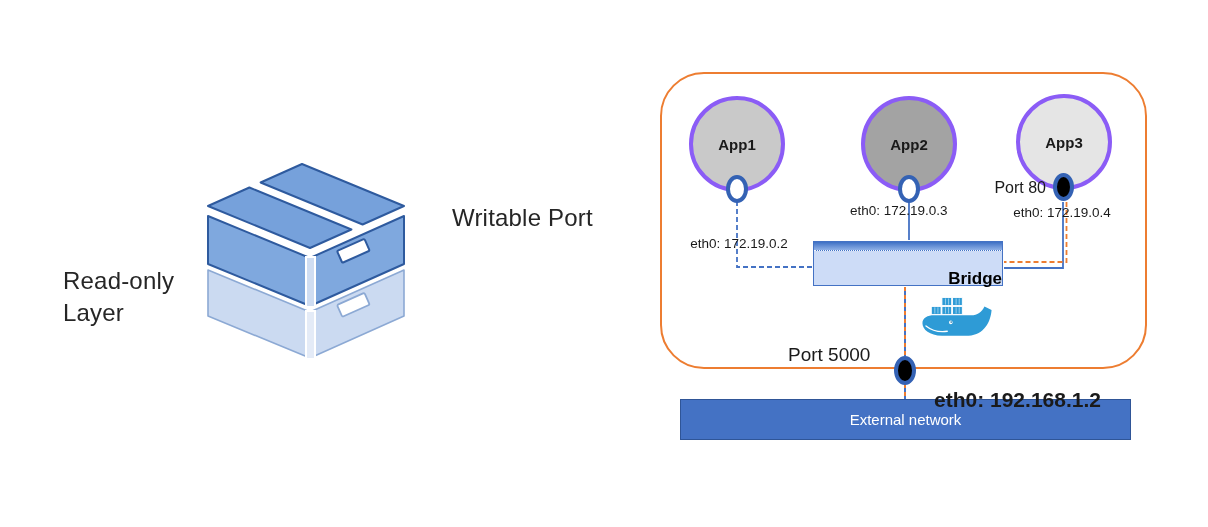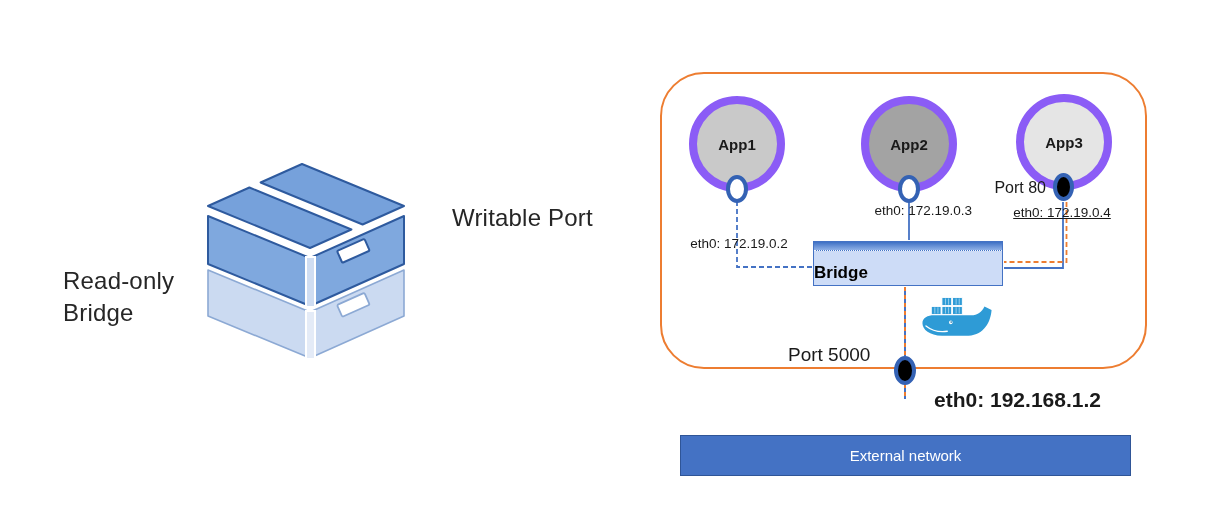--- a/index.html
+++ b/index.html
@@ -14,49 +14,49 @@
 
   
   .host-box{position:absolute;left:660px;top:72px;width:487px;height:297px;
     border:2px solid #ED7D31;border-radius:44px;box-sizing:border-box;z-index:1;}
 
   
   .wires{position:absolute;left:0;top:0;width:1208px;height:527px;z-index:3;pointer-events:none;}
 
   
   .app{position:absolute;width:96px;height:96px;border-radius:50%;
-    border:8px solid #8b5cf6;box-sizing:border-box;display:flex;align-items:center;
+    border:4px solid #8b5cf6;box-sizing:border-box;display:flex;align-items:center;
     justify-content:center;font-weight:bold;font-size:15px;color:#1a1a1a;z-index:2;}
   .app1{left:689px;top:96px;background:#C9C9C9;}
   .app2{left:861px;top:96px;background:#a3a3a3;}
   .app3{left:1016px;top:94px;background:#e5e5e5;}
 
   
   .port{position:absolute;border-radius:50%;border:4px solid #3462B4;box-sizing:border-box;z-index:5;}
   .port-app1{left:726px;top:175px;width:22px;height:28px;background:#fff;}
   .port-app2{left:898px;top:175px;width:22px;height:28px;background:#fff;}
   .port-app3{left:1053px;top:173px;width:21px;height:28px;background:#000;}
   .port-host{left:894px;top:356px;width:22px;height:29px;background:#000;}
 
   
   .bridge{position:absolute;left:813px;top:241px;width:190px;height:45px;background:#CDDCF7;
     border:1px solid #4472C4;box-sizing:border-box;z-index:4;}
   .bridge-strip{height:8px;background:linear-gradient(#3E70C4,#8FB0E6);border-bottom:1px dotted #f2f6fd;}
-  .bridge-label{text-align:left;font-weight:bold;font-size:17px;color:#000;padding-top:12px;}
+  .bridge-label{text-align:right;font-weight:bold;font-size:17px;color:#000;padding-top:18px;}
 
   
   .external{position:absolute;left:680px;top:399px;width:451px;height:41px;background:#4472C4;
     border:1px solid #2F5597;box-sizing:border-box;display:flex;align-items:center;
-    justify-content:center;color:#fff;font-size:15px;z-index:2;margin-top:36px;}
+    justify-content:center;color:#fff;font-size:15px;z-index:2;}
 
   
   .t{position:absolute;color:#1a1a1a;font-size:13.5px;z-index:6;}
   .eth1{left:678px;top:203px;width:122px;text-align:center;margin-top:33px;}
-  .eth2{left:850px;top:203px;width:122px;text-align:right;}
-  .eth3{left:1000px;top:205px;width:124px;text-align:center;text-decoration:underline;}
+  .eth2{left:850px;top:203px;width:122px;text-align:left;}
+  .eth3{left:1000px;top:205px;width:124px;text-align:center;}
   .port80{left:978px;top:179px;width:68px;text-align:right;font-size:16px;}
   .port5000{left:788px;top:344px;font-size:19px;}
   .ethhost{left:934px;top:388px;font-size:21px;font-weight:bold;}
 
   .whale{position:absolute;left:918px;top:295px;width:78px;height:53px;z-index:4;}
 </style>
 </head>
 <body>
 
 <div class="canvas">
@@ -79,21 +79,21 @@
     <g>
       <polygon points="28,112 130,154 130,200 28,158" fill="#CBDAF1" stroke="#8CA9D4" stroke-width="1.6" stroke-linejoin="round"></polygon>
       <polygon points="130,154 224,112 224,158 130,200" fill="#CBDAF1" stroke="#8CA9D4" stroke-width="1.6" stroke-linejoin="round"></polygon>
       <rect x="126" y="153" width="9" height="48" fill="#E4EBF7" stroke="#ffffff" stroke-width="2"></rect>
       <g transform="translate(157,147) rotate(-24)">
         <rect x="0" y="0" width="30" height="13" rx="1.5" fill="#ffffff" stroke="#8CA9D4" stroke-width="1.8"></rect>
       </g>
     </g>
   </svg>
   <div class="side-label writable-label">Writable Port</div>
-  <div class="side-label readonly-label">Read-only Bridge</div>
+  <div class="side-label readonly-label">Read-only Layer</div>
 
   <div class="host-box"></div>
 
   <svg class="wires">
     <path d="M737 201 V267 H812" fill="none" stroke="#4472C4" stroke-width="1.8" stroke-dasharray="5 3"></path>
     <path d="M909 201 V240" fill="none" stroke="#4472C4" stroke-width="1.8"></path>
     <path d="M1063 202 V268 H1004" fill="none" stroke="#4472C4" stroke-width="1.8"></path>
     <path d="M1066.5 202 V262 H1004" fill="none" stroke="#ED7D31" stroke-width="1.8" stroke-dasharray="5 3"></path>
     <path d="M905 287 V356" fill="none" stroke="#4472C4" stroke-width="2"></path>
     <path d="M905 287 V356" fill="none" stroke="#ED7D31" stroke-width="2" stroke-dasharray="4 4"></path>

